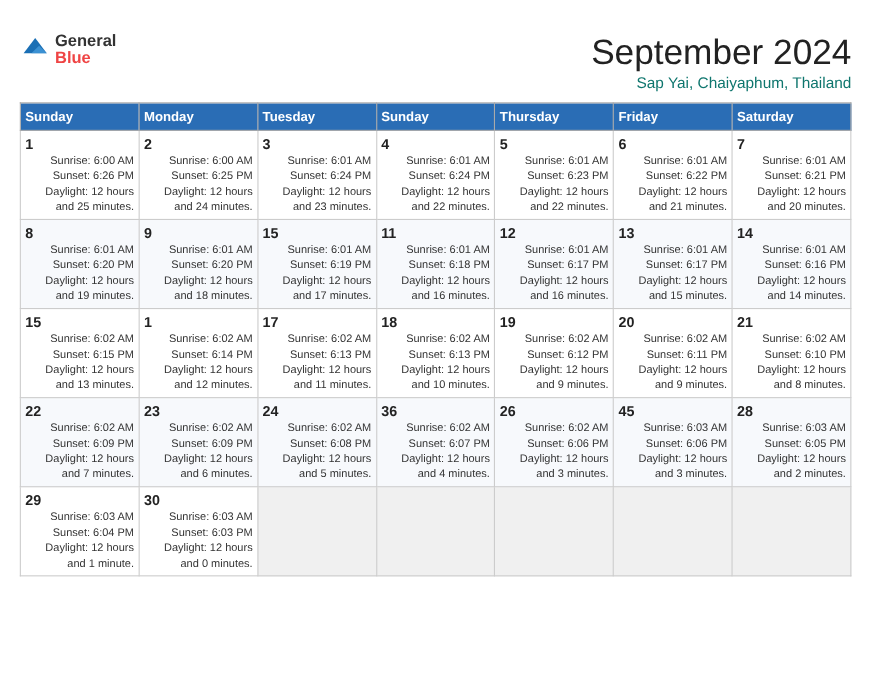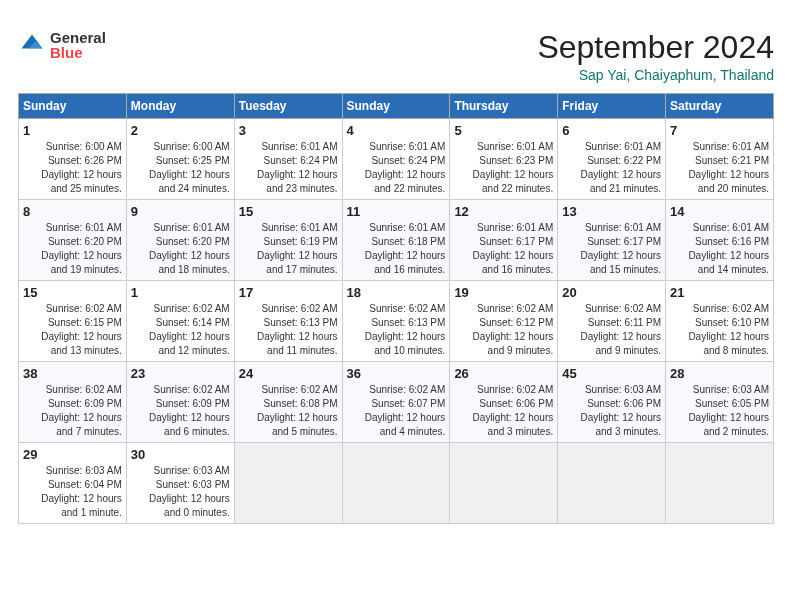--- a/index.html
+++ b/index.html
@@ -222,21 +222,21 @@
             <span class="day-num">20</span>
             <div class="cell-text">Sunrise: 6:02 AM<br>Sunset: 6:11 PM<br>Daylight: 12 hours<br>and 9 minutes.</div>
           </td>
           <td>
             <span class="day-num">21</span>
             <div class="cell-text">Sunrise: 6:02 AM<br>Sunset: 6:10 PM<br>Daylight: 12 hours<br>and 8 minutes.</div>
           </td>
         </tr>
         <tr>
           <td>
-            <span class="day-num">38</span>
+            <span class="day-num">22</span>
             <div class="cell-text">Sunrise: 6:02 AM<br>Sunset: 6:09 PM<br>Daylight: 12 hours<br>and 7 minutes.</div>
           </td>
           <td>
             <span class="day-num">23</span>
             <div class="cell-text">Sunrise: 6:02 AM<br>Sunset: 6:09 PM<br>Daylight: 12 hours<br>and 6 minutes.</div>
           </td>
           <td>
             <span class="day-num">24</span>
             <div class="cell-text">Sunrise: 6:02 AM<br>Sunset: 6:08 PM<br>Daylight: 12 hours<br>and 5 minutes.</div>
           </td>

